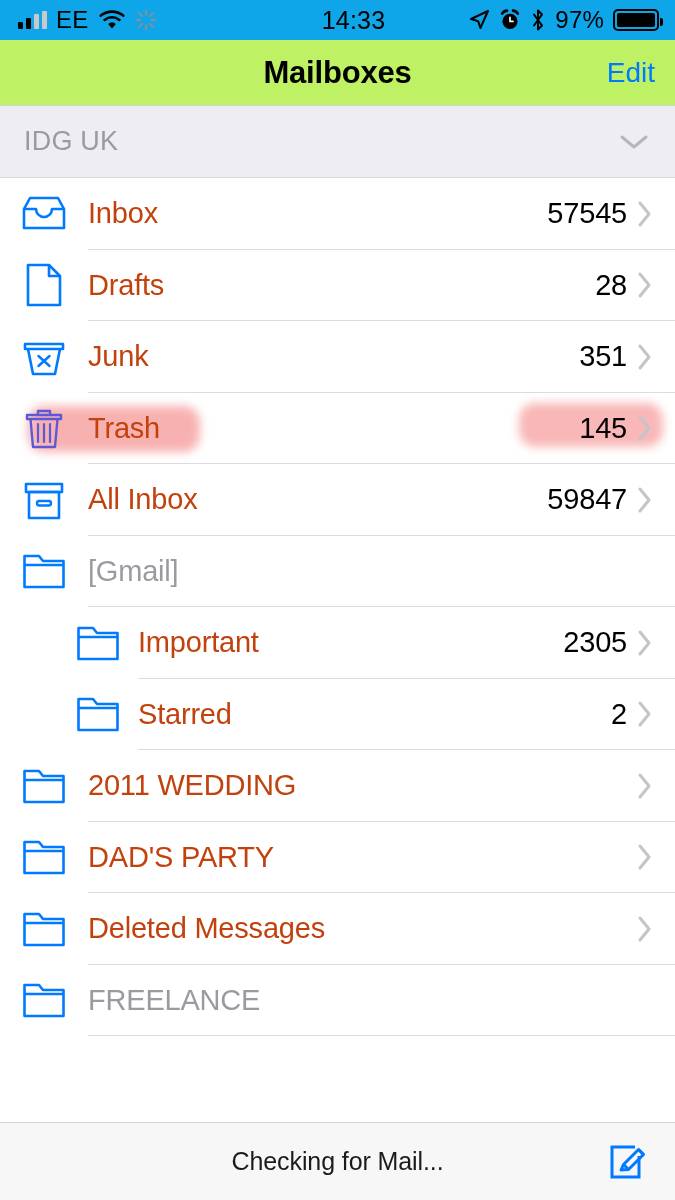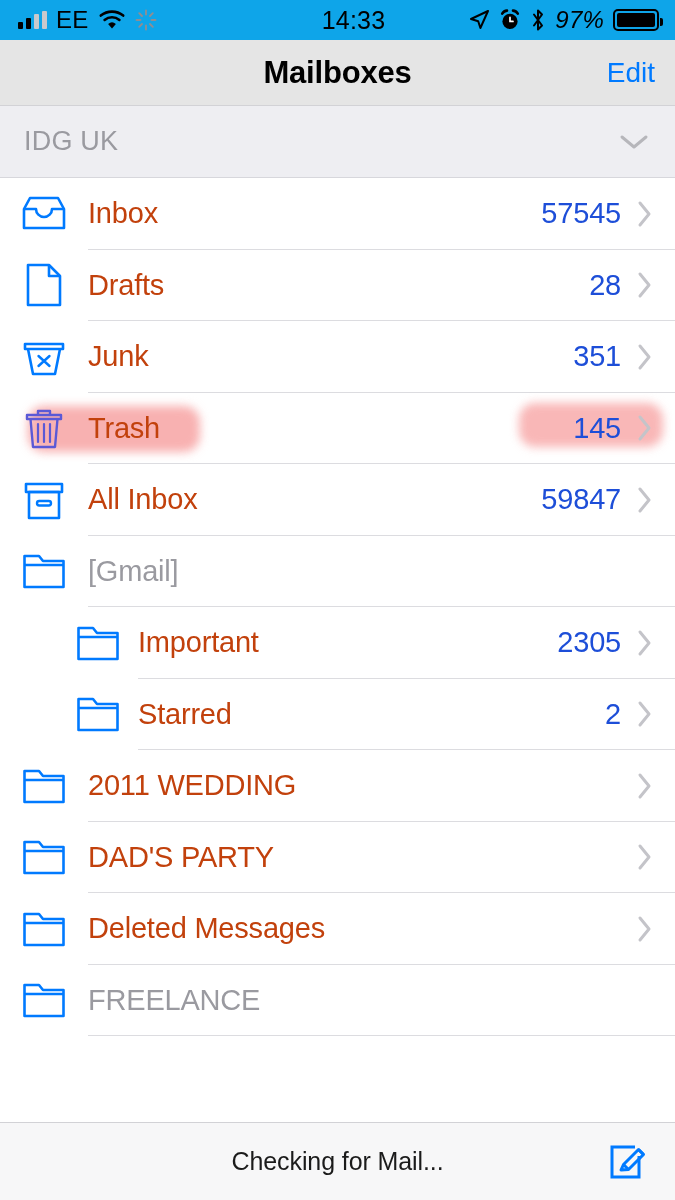--- a/index.html
+++ b/index.html
@@ -17,21 +17,21 @@
     position: relative;
     height: 40px;
     background: #0ea5e9;
     display: flex;
     align-items: center;
     padding: 0 18px;
   }
   .sb-left { display: flex; align-items: center; gap: 9px; }
   .sb-right {
     position: absolute; right: 16px; top: 0; height: 40px;
-    display: flex; align-items: center; gap: 9px; font-style: italic;
+    display: flex; align-items: center; gap: 9px;
   }
   .sb-center {
     position: absolute; left: 0; right: 16px; top: 0; height: 40px;
     display: flex; align-items: center; justify-content: center;
     pointer-events: none;
     padding-left: 48px;
   }
   .sb-time { font-size: 25px; font-weight: 400; color: #000; letter-spacing: .2px; }
   .sb-carrier { font-size: 24px; color: #000; letter-spacing: .3px; }
   .sb-pct { font-size: 24px; color: #000; letter-spacing: .2px; }
@@ -49,21 +49,21 @@
     position: relative; padding: 2px;
   }
   .battery::after {
     content:""; position:absolute; right:-6px; top:7px; width:3px; height:8px;
     background:#000; border-radius:0 2px 2px 0;
   }
   .battery span { display:block; height:100%; background:#000; border-radius:2px; }
 
   
   .navbar {
-    position: relative; height: 66px; background: #e5e5e5;
+    position: relative; height: 66px; background: #bef264;
     display: flex; align-items: center; justify-content: center;
     border-bottom: 1px solid #d2d2d6;
   }
   .nav-title { font-size: 31px; font-weight: bold; color: #000; letter-spacing: -.2px; }
   .nav-edit {
     position: absolute; right: 20px; top: 50%; transform: translateY(-50%);
     font-size: 28px; color: #007aff;
   }
 
   
@@ -87,21 +87,21 @@
     background: #dcdce0;
   }
   .row.indent .sep { left: 138px; }
   .icon-cell {
     width: 88px; min-width: 88px; display: flex; align-items: center;
     justify-content: center;
   }
   .row.indent .icon-cell { width: 138px; min-width: 138px; justify-content: flex-end; padding-right: 18px; }
   .label { flex: 1; font-size: 29px; color: #c2410c; letter-spacing: -.2px; }
   .label.dim { color: #9a9aa0; }
-  .count { font-size: 29px; color: #1d4ed8; margin-right: 16px; letter-spacing: -.2px; }
+  .count { font-size: 29px; color: #000000; margin-right: 10px; letter-spacing: -.2px; }
   .chev { width: 16px; display: flex; align-items: center; justify-content: center; }
 
   
   .hl {
     position: absolute; border-radius: 16px;
     background: #f7a3a3; opacity: .85;
     filter: blur(5px);
     pointer-events: none;
     mix-blend-mode: multiply;
   }

